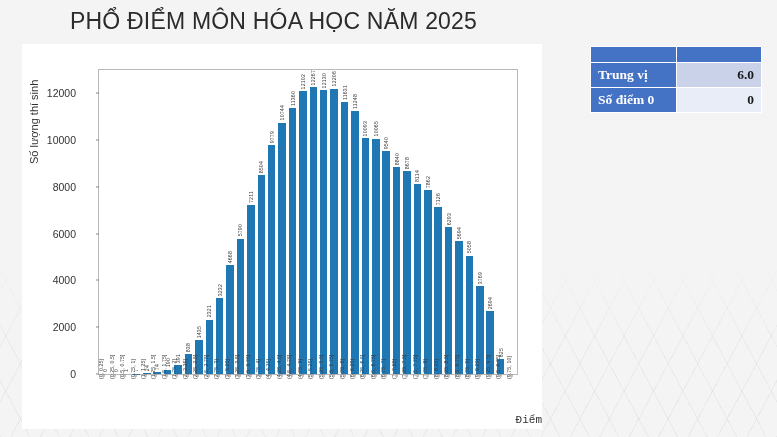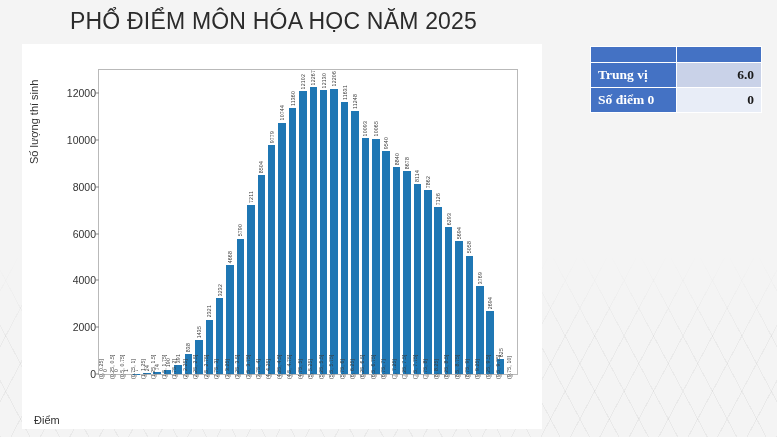--- a/index.html
+++ b/index.html
@@ -57,24 +57,25 @@
     position: absolute;
     left: 6px; top: 120px;
     transform: rotate(-90deg);
     transform-origin: left top;
     font-size: 11px;
     color: #333;
     white-space: nowrap;
   }
   #xlabel {
     position: absolute;
-    left: 12px; right: 0; bottom: 3px;
-    text-align: left;
+    left: 1px; right: 0; bottom: 3px;
+    text-align: right;
     font-size: 11px;
     color: #333;
+    font-family: Liberation Mono, monospace;
   }
 
   
   #plot {
     position: absolute;
     left: 76px; top: 25px;
     width: 420px; height: 306px;
     border: 1px solid #b9b9b9;
     background: #fff;
   }
@@ -109,21 +110,21 @@
     writing-mode: vertical-rl;
     transform: rotate(180deg);
     white-space: nowrap;
     letter-spacing: 0.2px;
   }
 
   
   .ytick-label {
     position: absolute;
     right: 100%;
-    margin-right: 3px;
+    margin-right: 23px;
     transform: translateY(-50%);
     font-size: 10.5px;
     color: #333;
     white-space: nowrap;
   }
   .ytick-mark {
     position: absolute;
     right: 100%;
     width: 3px; height: 1px;
     background: #888;

